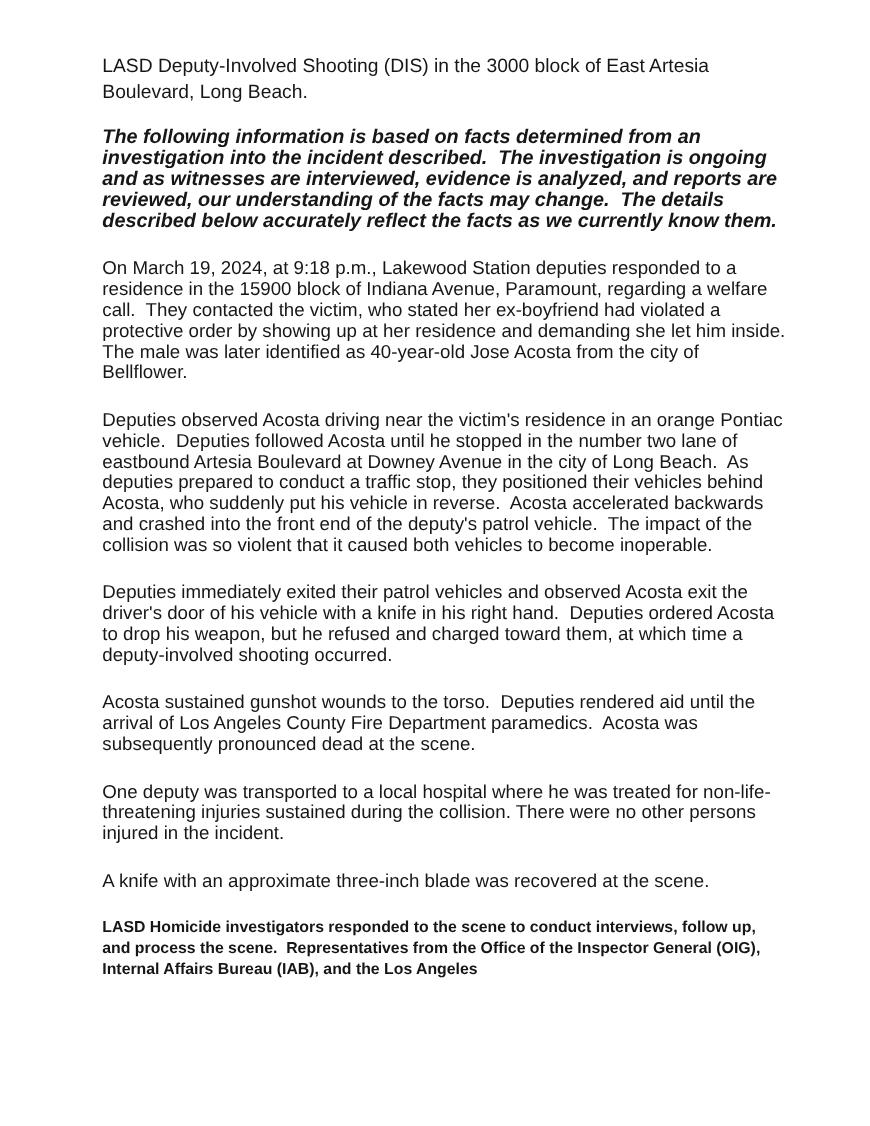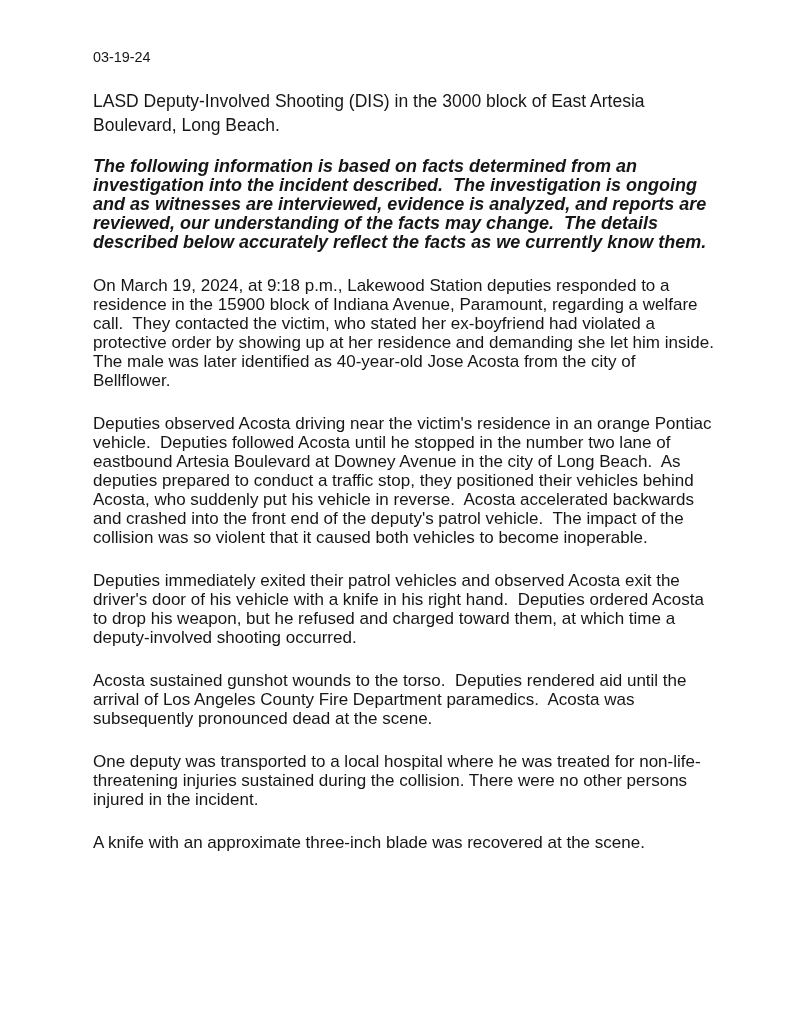--- a/index.html
+++ b/index.html
@@ -55,33 +55,33 @@
     margin: 0;
     white-space: pre-wrap;
   }
 </style>
 </head>
 <body>
 
 <div class="page">
   <div class="content">
 
-    <p class="doc-date">03-19-24</p>
 
     <h1 class="doc-title">LASD Deputy-Involved Shooting (DIS) in the 3000 block of East Artesia Boulevard, Long Beach.</h1>
 
     <p class="disclaimer">The following information is based on facts determined from an investigation into the incident described.  The investigation is ongoing and as witnesses are interviewed, evidence is analyzed, and reports are reviewed, our understanding of the facts may change.  The details described below accurately reflect the facts as we currently know them.</p>
 
     <p class="body-para">On March 19, 2024, at 9:18 p.m., Lakewood Station deputies responded to a residence in the 15900 block of Indiana Avenue, Paramount, regarding a welfare call.  They contacted the victim, who stated her ex-boyfriend had violated a protective order by showing up at her residence and demanding she let him inside.  The male was later identified as 40-year-old Jose Acosta from the city of Bellflower.</p>
 
     <p class="body-para">Deputies observed Acosta driving near the victim's residence in an orange Pontiac vehicle.  Deputies followed Acosta until he stopped in the number two lane of eastbound Artesia Boulevard at Downey Avenue in the city of Long Beach.  As deputies prepared to conduct a traffic stop, they positioned their vehicles behind Acosta, who suddenly put his vehicle in reverse.  Acosta accelerated backwards and crashed into the front end of the deputy's patrol vehicle.  The impact of the collision was so violent that it caused both vehicles to become inoperable.</p>
 
     <p class="body-para">Deputies immediately exited their patrol vehicles and observed Acosta exit the driver's door of his vehicle with a knife in his right hand.  Deputies ordered Acosta to drop his weapon, but he refused and charged toward them, at which time a deputy-involved shooting occurred.</p>
 
     <p class="body-para">Acosta sustained gunshot wounds to the torso.  Deputies rendered aid until the arrival of Los Angeles County Fire Department paramedics.  Acosta was subsequently pronounced dead at the scene.</p>
 
     <p class="body-para">One deputy was transported to a local hospital where he was treated for non-life-threatening injuries sustained during the collision. There were no other persons injured in the incident.</p>
 
     <p class="body-para">A knife with an approximate three-inch blade was recovered at the scene.</p>
 
+    <p class="closing-para">LASD Homicide investigators responded to the scene to conduct interviews, follow up, and process the scene.  Representatives from the Office of the Inspector General (OIG), Internal Affairs Bureau (IAB), and the Los Angeles</p>
 
   </div>
 </div>
 
 </body></html>

